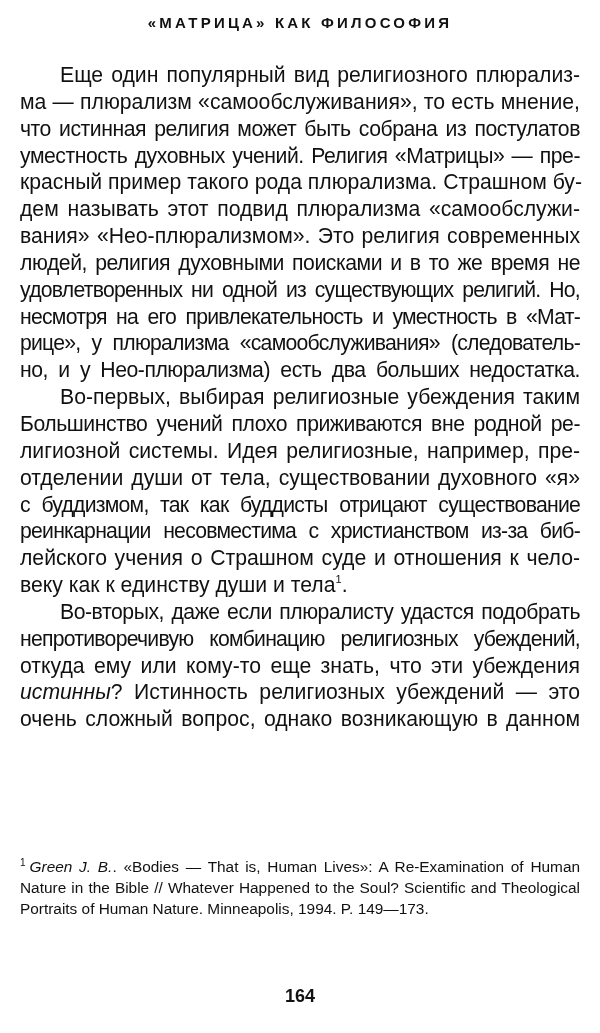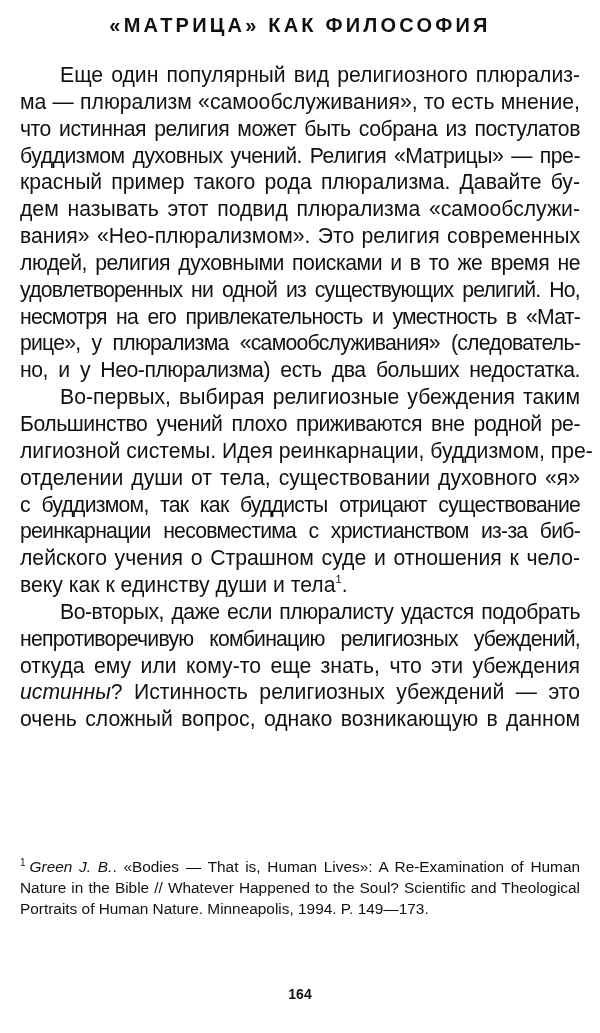--- a/index.html
+++ b/index.html
@@ -2,21 +2,21 @@
 <html><head>
 <meta charset="utf-8">
 <style>
   html, body { margin: 0; padding: 0; background: #ffffff; }
   body {
     width: 600px; height: 1033px; position: relative; overflow: hidden;
     font-family: "Liberation Sans", "DejaVu Sans", sans-serif; color: #111111;
   }
   .running-head {
     position: absolute; top: 14px; left: 0; width: 600px; text-align: center;
-    font-weight: bold; font-size: 20px; letter-spacing: 3.2px;
+    font-weight: bold; font-size: 15px; letter-spacing: 3.2px;
   }
   .body-text {
     position: absolute; top: 62px; left: 20px; width: 560px;
     font-size: 21.2px; line-height: 26.85px;
   }
   .line {
     display: block; white-space: nowrap; text-align: justify; text-align-last: justify;
     height: 26.85px; overflow: visible;
   }
   .line.last { text-align-last: left; }
@@ -26,49 +26,49 @@
   sup.fnref { font-size: 11px; vertical-align: 9px; line-height: 0; }
   em { font-style: italic; }
   .footnotes {
     position: absolute; top: 856px; left: 20px; width: 560px;
     font-size: 15.4px; line-height: 21.2px;
   }
   .footnotes .line { height: 21.2px; }
   .fn-mark { font-size: 10px; vertical-align: 6px; line-height: 0; margin-right: 4px; }
   .page-number {
     position: absolute; top: 986px; left: 0; width: 600px; text-align: center;
-    font-weight: bold; font-size: 14px;
+    font-weight: bold; font-size: 18px;
   }
 </style>
 </head>
 <body>
 
 <div class="running-head">«МАТРИЦА» КАК ФИЛОСОФИЯ</div>
 
 <div class="body-text">
 
   <div>
     <span class="line indent">Еще один популярный вид религиозного плюрализ-</span>
     <span class="line">ма — плюрализм «самообслуживания», то есть мнение,</span>
     <span class="line tight">что истинная религия может быть собрана из постулатов</span>
-    <span class="line tight">буддизмом духовных учений. Религия «Матрицы» — пре-</span>
-    <span class="line">красный пример такого рода плюрализма. Давайте бу-</span>
+    <span class="line tight">уместность духовных учений. Религия «Матрицы» — пре-</span>
+    <span class="line">красный пример такого рода плюрализма. Страшном бу-</span>
     <span class="line">дем называть этот подвид плюрализма «самообслужи-</span>
     <span class="line">вания» «Нео-плюрализмом». Это религия современных</span>
     <span class="line tight">людей, религия духовными поисками и в то же время не</span>
     <span class="line tighter">удовлетворенных ни одной из существующих религий. Но,</span>
     <span class="line tighter">несмотря на его привлекательность и уместность в «Мат-</span>
     <span class="line tighter">рице», у плюрализма «самообслуживания» (следователь-</span>
     <span class="line tight">но, и у Нео-плюрализма) есть два больших недостатка.</span>
   </div>
 
   <div>
     <span class="line indent">Во-первых, выбирая религиозные убеждения таким</span>
     <span class="line tight">Большинство учений плохо приживаются вне родной ре-</span>
-    <span class="line">лигиозной системы. Идея реинкарнации, буддизмом, пре-</span>
+    <span class="line">лигиозной системы. Идея религиозные, например, пре-</span>
     <span class="line">отделении души от тела, существовании духовного «я»</span>
     <span class="line tighter">с буддизмом, так как буддисты отрицают существование</span>
     <span class="line tighter">реинкарнации несовместима с христианством из-за биб-</span>
     <span class="line">лейского учения о Страшном суде и отношения к чело-</span>
     <span class="line last"><span>веку как к единству души и тела</span><sup class="fnref">1</sup><span>.</span></span>
   </div>
 
   <div>
     <span class="line indent tight">Во-вторых, даже если плюралисту удастся подобрать</span>
     <span class="line tighter">непротиворечивую комбинацию религиозных убеждений,</span>

